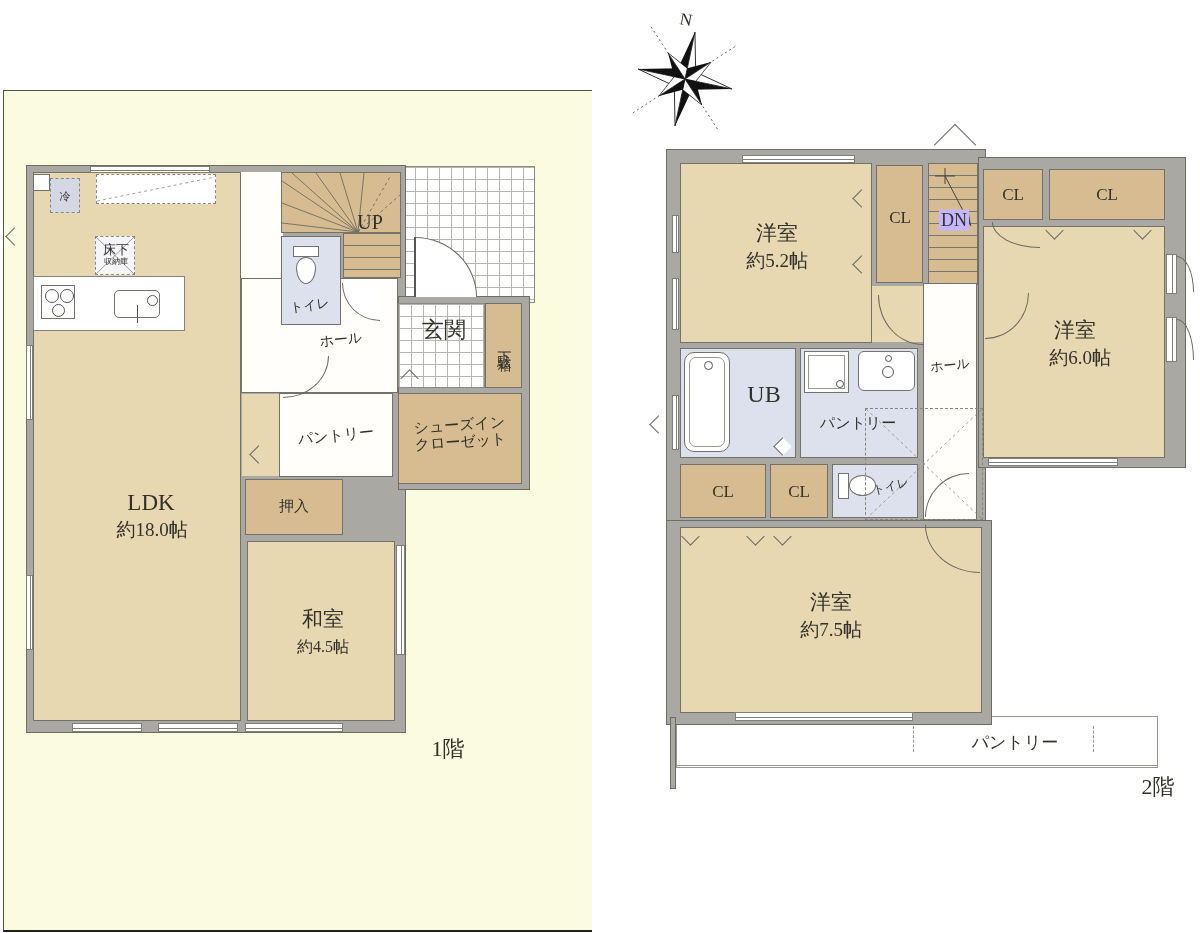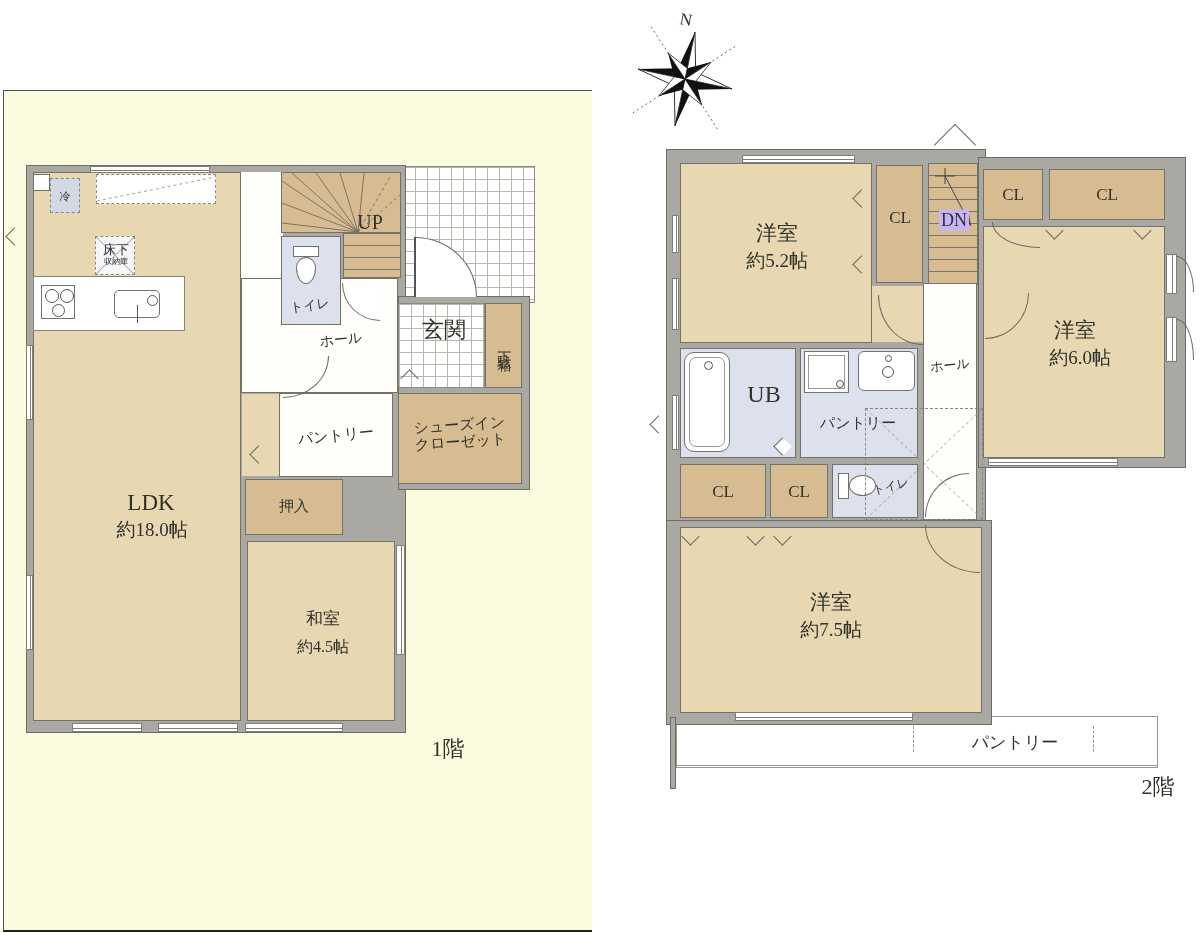--- a/index.html
+++ b/index.html
@@ -140,21 +140,21 @@
 <div class="abs win-h" style="left:72px;top:723px;width:70px;height:9px;"></div>
 <div class="abs win-h" style="left:158px;top:723px;width:80px;height:9px;"></div>
 <div class="abs win-h" style="left:245px;top:723px;width:98px;height:9px;"></div>
 <div class="abs win-v" style="left:396px;top:545px;width:9px;height:110px;"></div>
 <div class="abs vee" style="left:8px;top:230px;transform:rotate(135deg);"></div>
 <div class="abs vee" style="left:252px;top:448px;transform:rotate(135deg);"></div>
 <div class="abs vee" style="left:403px;top:372px;transform:rotate(225deg);"></div>
 
 <div class="abs lbl" style="left:151px;top:503px;font-size:23px;">LDK</div>
 <div class="abs lbl" style="left:152px;top:530px;font-size:19px;">約18.0帖</div>
-<div class="abs lbl" style="left:323px;top:619px;font-size:17px;">和室</div>
+<div class="abs lbl" style="left:323px;top:619px;font-size:21px;">和室</div>
 <div class="abs lbl" style="left:323px;top:647px;font-size:16px;">約4.5帖</div>
 <div class="abs lbl" style="left:310px;top:306px;font-size:13px;transform:translate(-50%,-50%) rotate(-8deg);">トイレ</div>
 <div class="abs lbl" style="left:341px;top:340px;font-size:14px;transform:translate(-50%,-50%) rotate(-6deg);">ホール</div>
 <div class="abs lbl" style="left:444px;top:330px;font-size:22px;text-align:right;">玄関</div>
 <div class="abs lbl vlbl" style="left:504px;top:345px;font-size:14px;">下駄箱</div>
 <div class="abs lbl" style="left:336px;top:436px;font-size:15px;transform:translate(-50%,-50%) rotate(-6deg);">パントリー</div>
 <div class="abs lbl" style="left:460px;top:434px;font-size:15px;transform:translate(-50%,-50%) rotate(-4deg);">
   <div>シューズイン</div>
   <div>クローゼット</div>
 </div>

